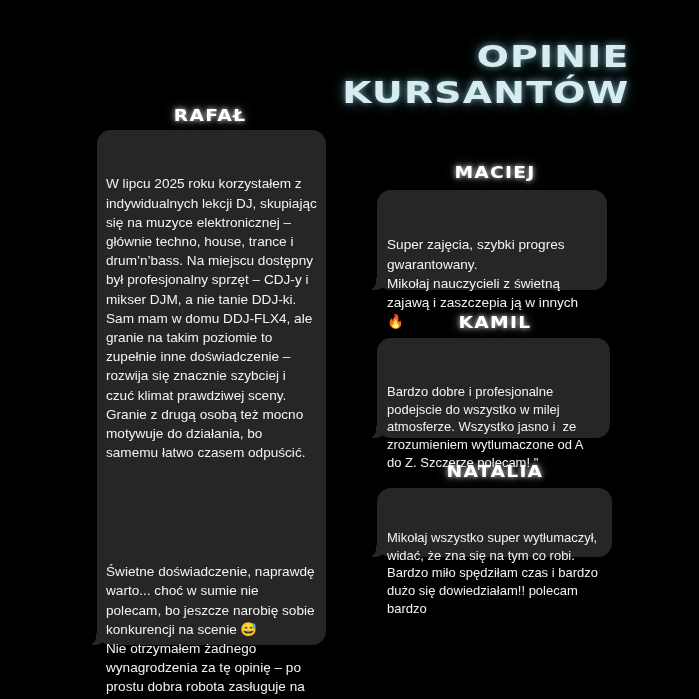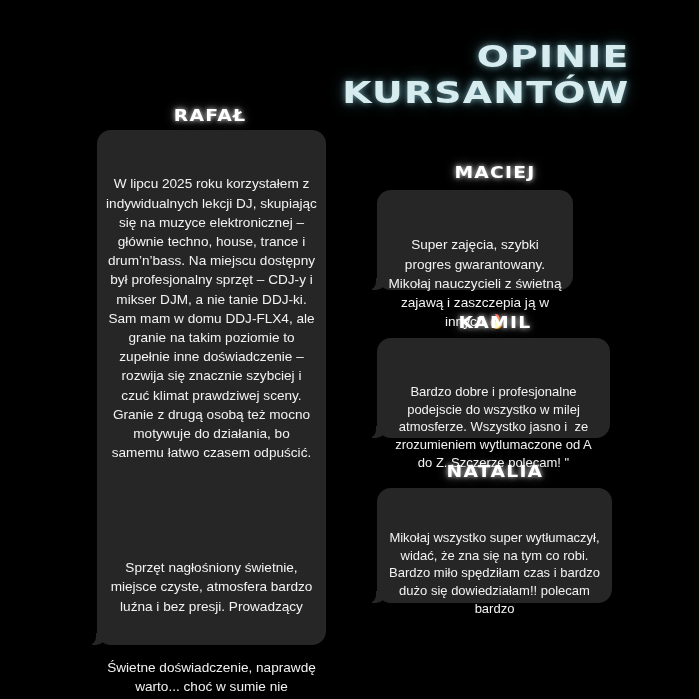--- a/index.html
+++ b/index.html
@@ -24,51 +24,50 @@
     padding:7px 10px 7px 10px; box-sizing:border-box; white-space:pre-wrap;
   }
   .bubble .tail {
     position:absolute; left:-5px; bottom:0; width:14px; height:12px; background:#262626;
     border-bottom-right-radius:10px;
   }
   .bubble .tail::after {
     content:""; position:absolute; left:-6px; bottom:0; width:10px; height:12px; background:#000;
     border-bottom-right-radius:8px;
   }
-  .para { display:block;text-align:center; }
+  .para { display:block; }
   .gap { display:block; height:19px; }
 </style>
 </head>
 <body>
 
 <div class="title">
   <div>OPINIE</div>
   <div>KURSANTÓW</div>
 </div>
 
 <div class="name" style="left:160px; top:107px; width:100px;">RAFAŁ</div>
 <div class="bubble" style="left:97px; top:130px; width:229px; height:515px; padding:6px 9px;">
   <span class="para">W lipcu 2025 roku korzystałem z indywidualnych lekcji DJ, skupiając się na muzyce elektronicznej – głównie techno, house, trance i drum’n’bass. Na miejscu dostępny był profesjonalny sprzęt – CDJ-y i mikser DJM, a nie tanie DDJ-ki. Sam mam w domu DDJ-FLX4, ale granie na takim poziomie to zupełnie inne doświadczenie – rozwija się znacznie szybciej i czuć klimat prawdziwej sceny. Granie z drugą osobą też mocno motywuje do działania, bo samemu łatwo czasem odpuścić.</span>
   <span class="gap"></span>
-  <span class="para">Sprzęt nagłośniony świetnie, miejsce czyste, atmosfera bardzo luźna i bez presji. Prowadzący</span>
   <span class="para" style="margin-top:4px;">Świetne doświadczenie, naprawdę warto... choć w sumie nie polecam, bo jeszcze narobię sobie konkurencji na scenie 😅
 Nie otrzymałem żadnego wynagrodzenia za tę opinię – po prostu dobra robota zasługuje na pochwałę. Zwłaszcza że wcześniej trafiłem na kurs, gdzie ktoś realizował swoją wizję, a nie moją.</span>
   <span class="tail"></span>
 </div>
 
 <div class="name" style="left:445px; top:164px; width:100px;">MACIEJ</div>
-<div class="bubble" style="left:377px; top:190px; width:196px; height:100px;">
+<div class="bubble" style="left:377px; top:190px; width:230px; height:100px;">
   <span class="para">Super zajęcia, szybki progres gwarantowany.
 Mikołaj nauczycieli z świetną zajawą i zaszczepia ją w innych 🔥</span>
   <span class="tail"></span>
 </div>
 
 <div class="name" style="left:445px; top:314px; width:100px;">KAMIL</div>
 <div class="bubble" style="left:377px; top:338px; width:233px; height:100px; font-size:13px; line-height:17.6px; padding:10px 10px;">
   <span class="para">Bardzo dobre i profesjonalne podejscie do wszystko w milej atmosferze. Wszystko jasno i  ze zrozumieniem wytlumaczone od A do Z. Szczerze polecam! "</span>
   <span class="tail"></span>
 </div>
 
 <div class="name" style="left:445px; top:463px; width:100px;">NATALIA</div>
-<div class="bubble" style="left:377px; top:488px; width:235px; height:115px; font-size:13px; line-height:17.6px; padding:6px 10px;">
+<div class="bubble" style="left:377px; top:488px; width:235px; height:69px; font-size:13px; line-height:17.6px; padding:6px 10px;">
   <span class="para">Mikołaj wszystko super wytłumaczył, widać, że zna się na tym co robi. Bardzo miło spędziłam czas i bardzo dużo się dowiedziałam!! polecam bardzo</span>
   <span class="tail"></span>
 </div>
 
 </body></html>

